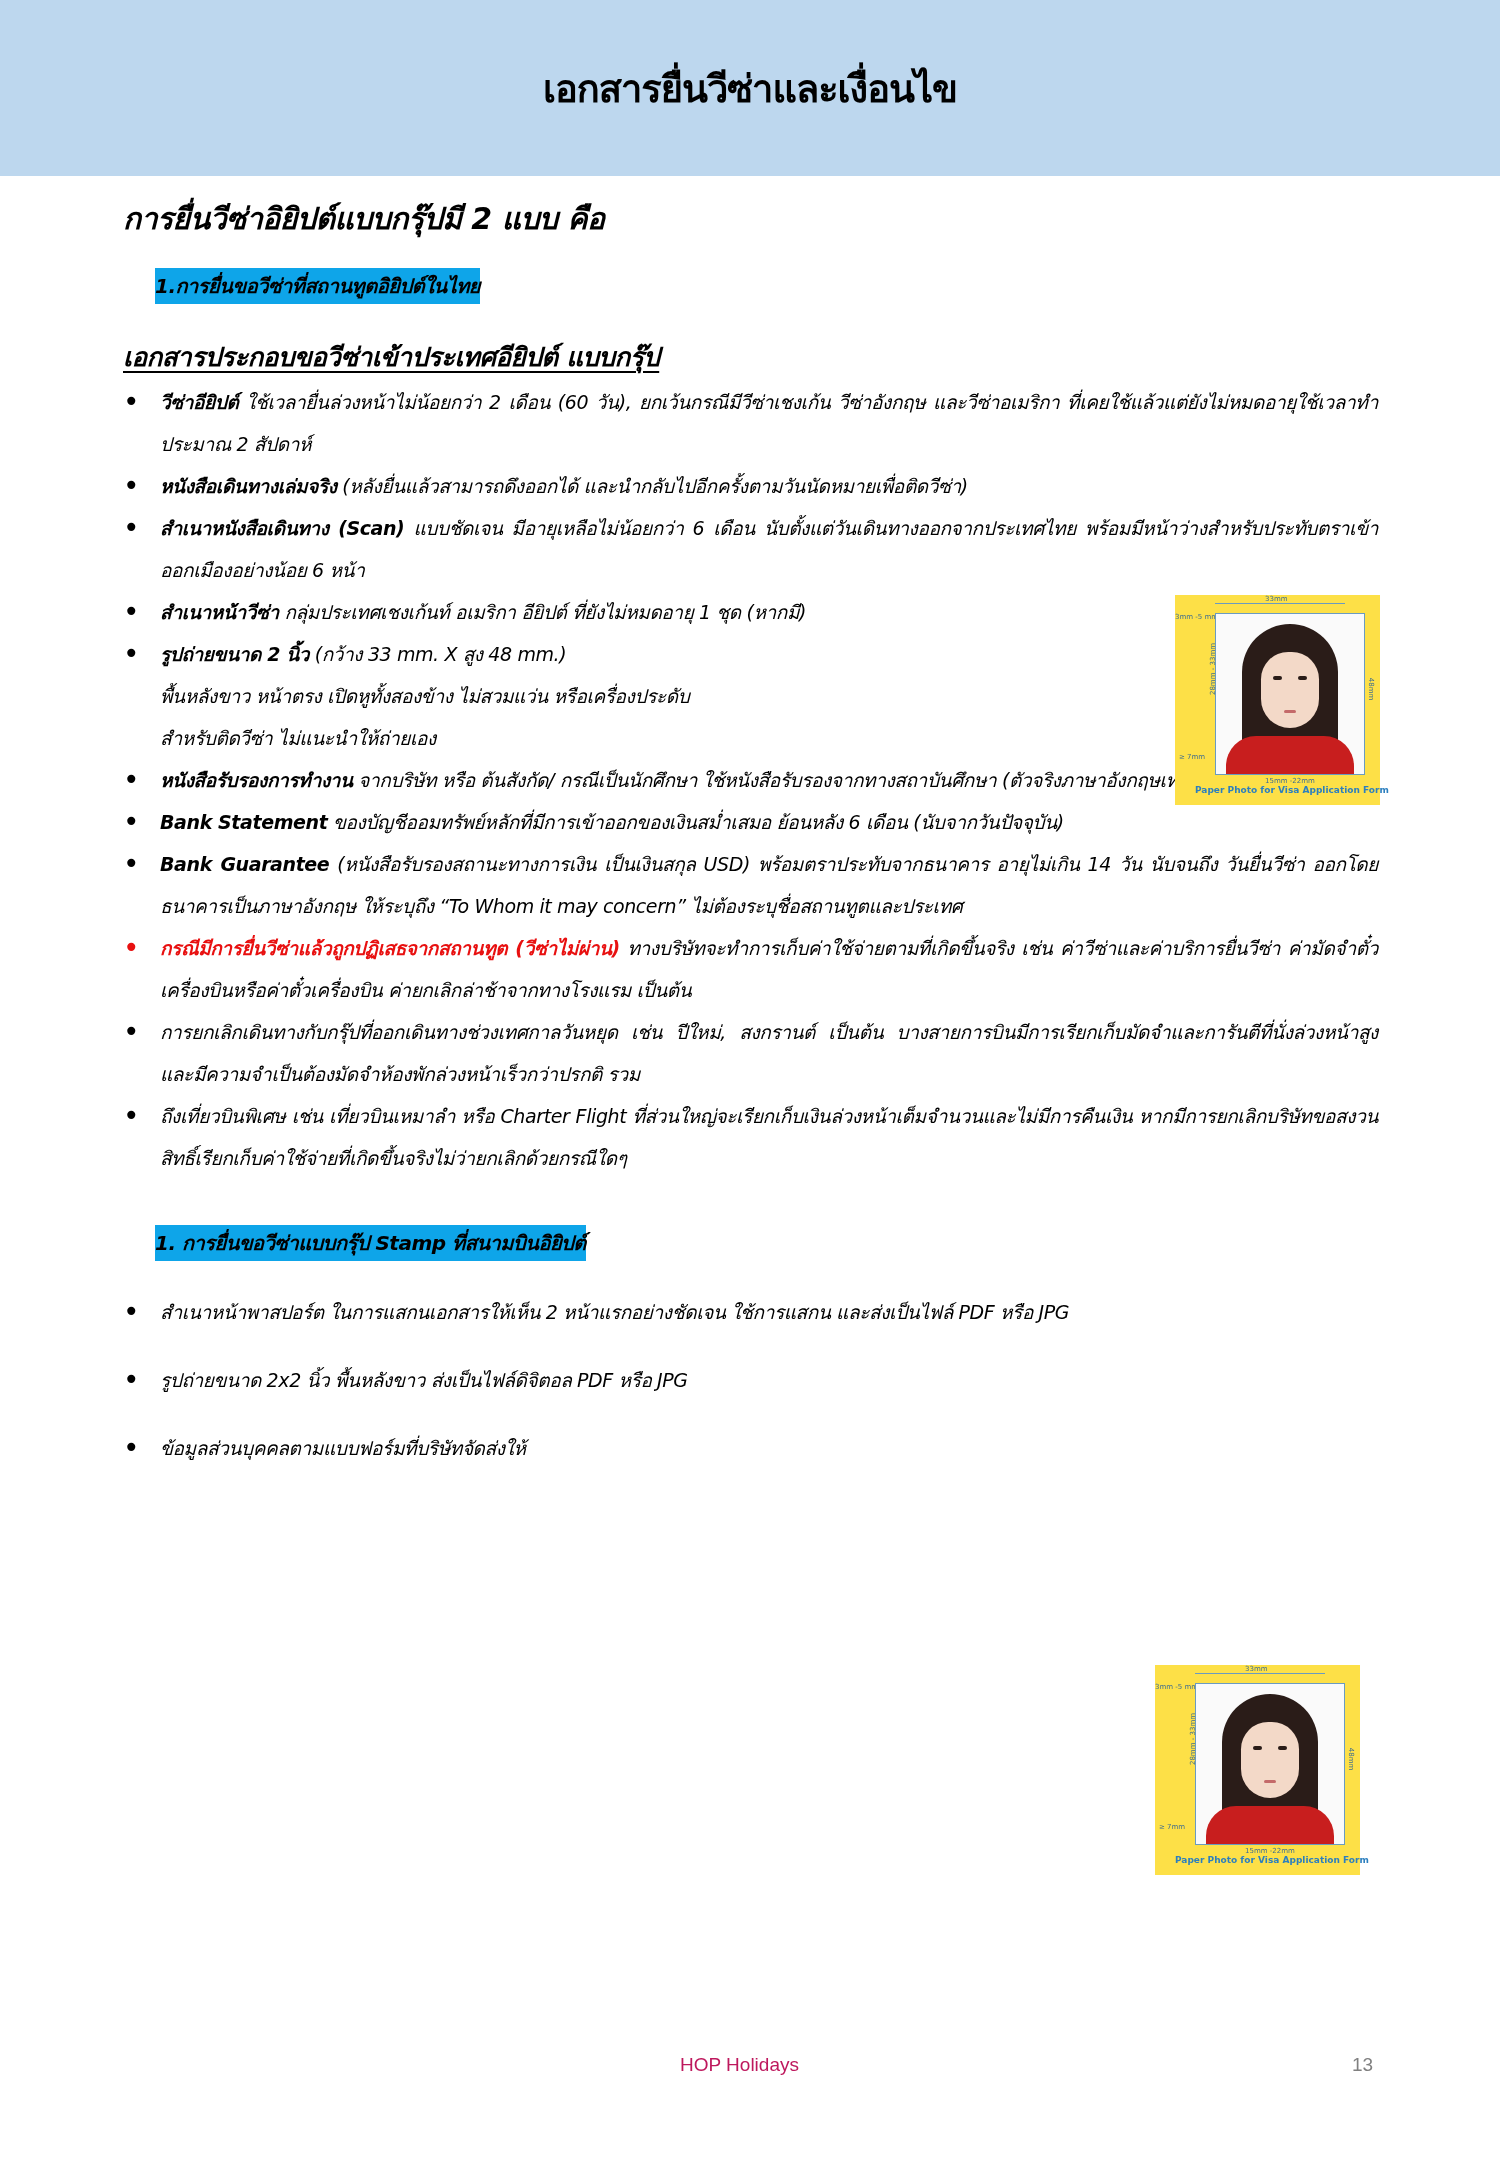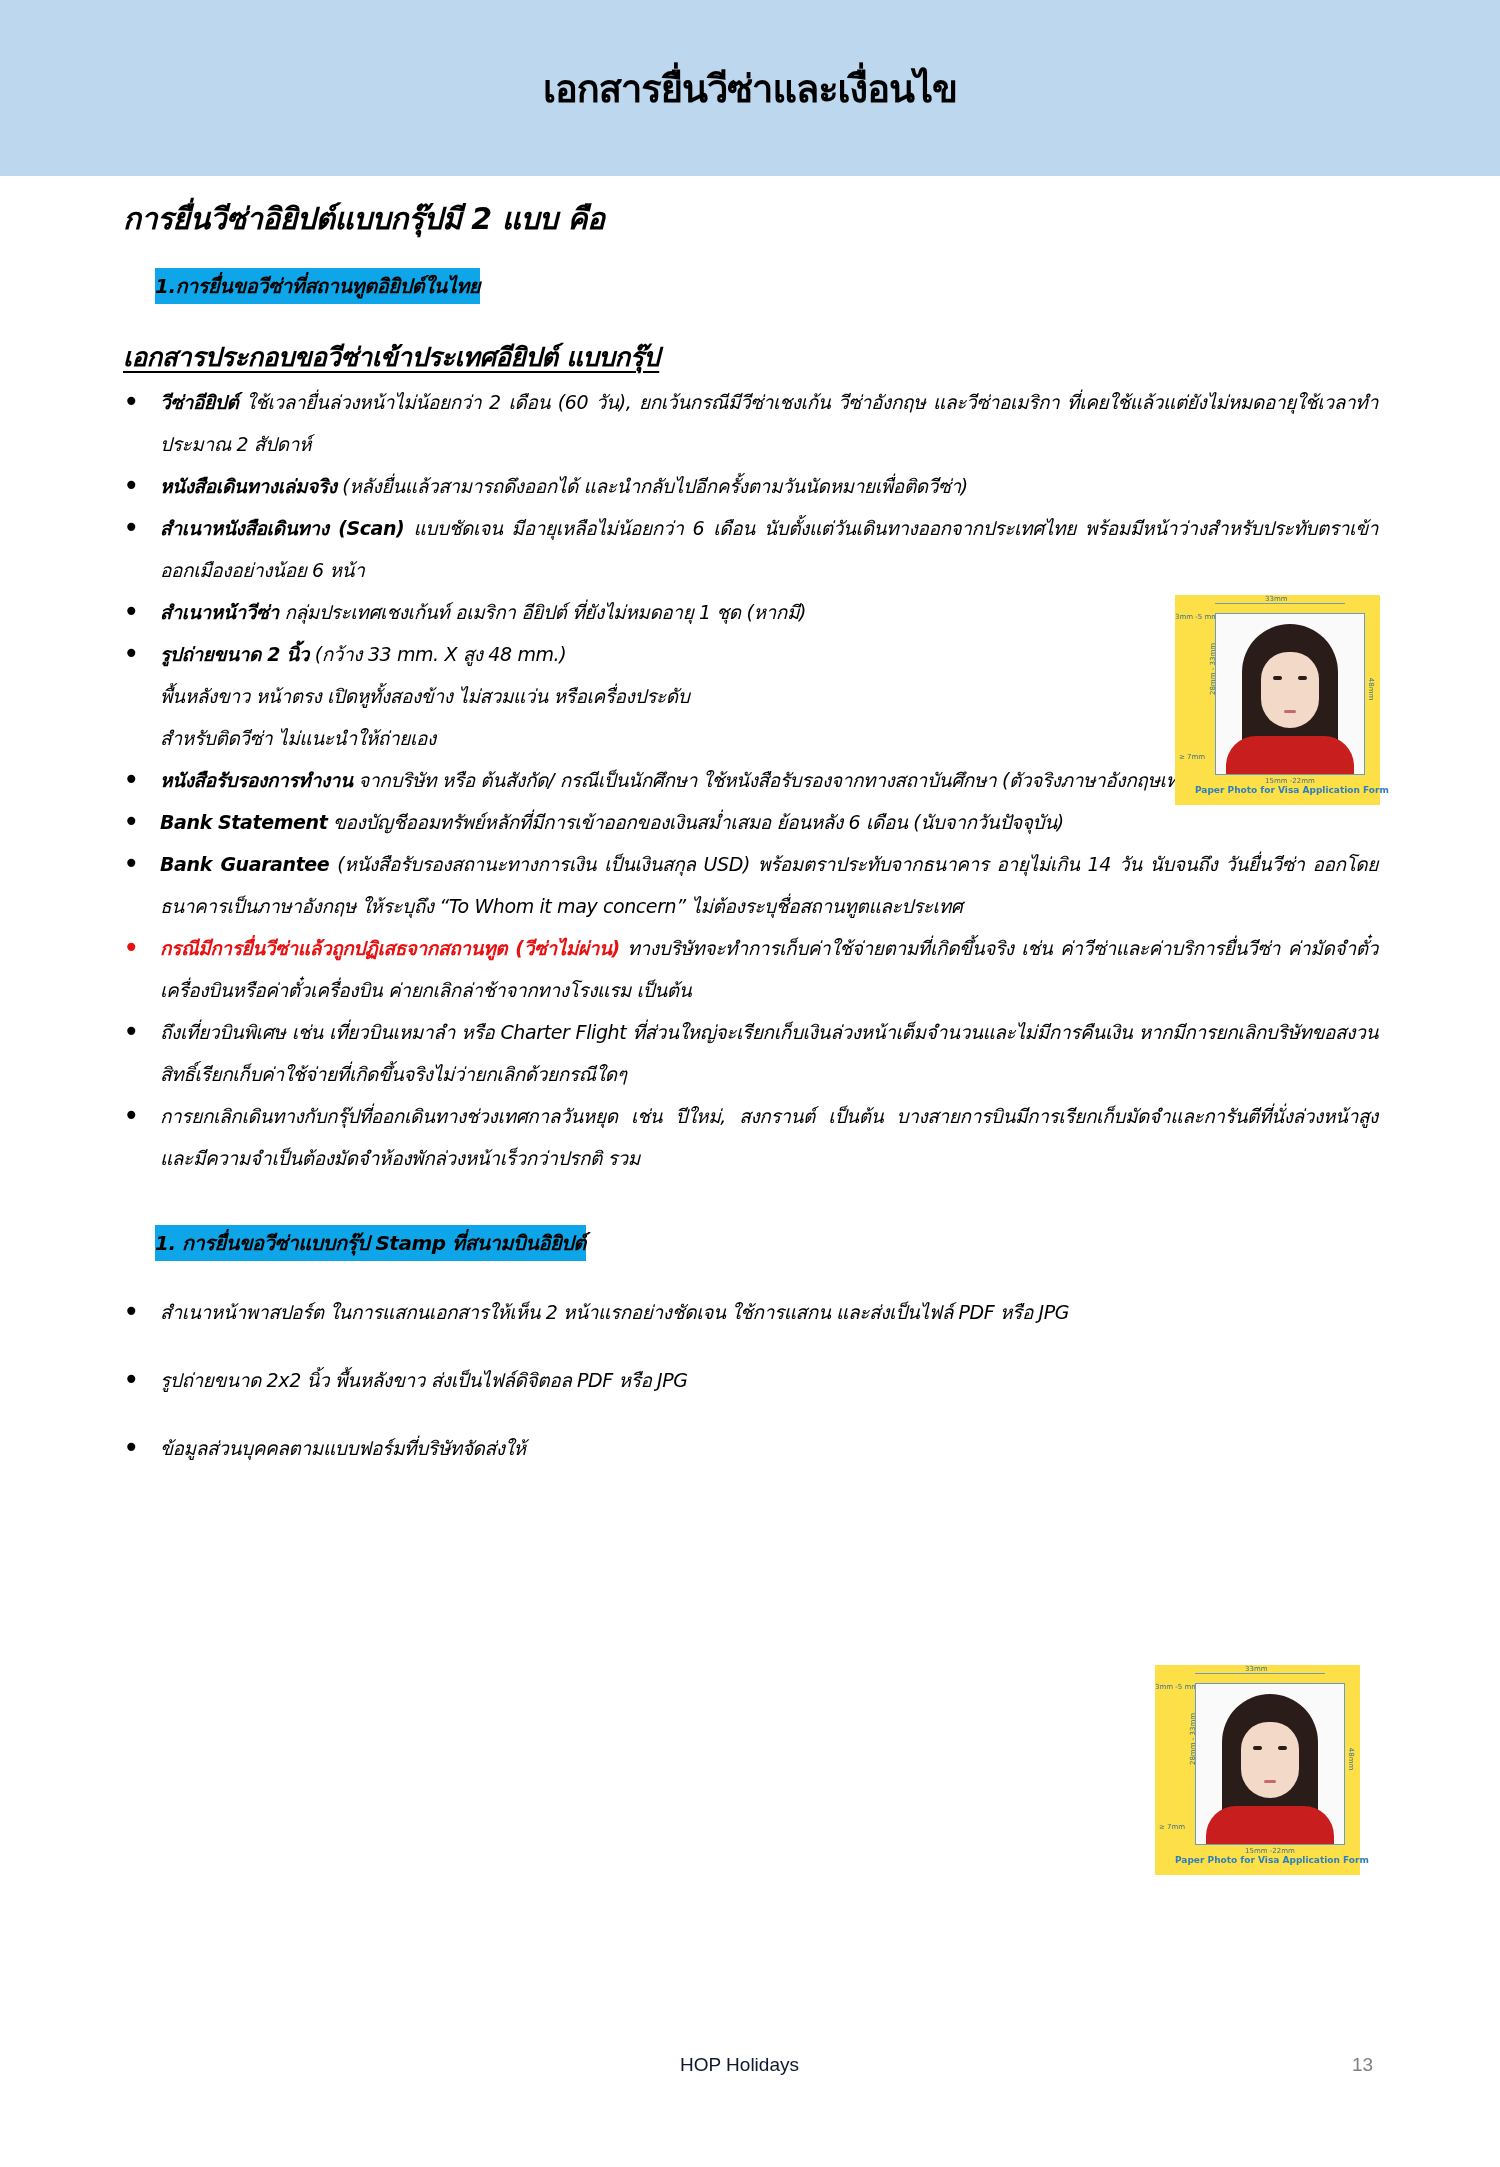--- a/index.html
+++ b/index.html
@@ -42,21 +42,21 @@
   .photo .frame { position: absolute; left: 22px; top: 18px; width: 148px; height: 160px; border: 1px solid #6a9bc0; background: #fafafa; overflow: hidden; }
   .photo .hair { position: absolute; left: 26px; top: 10px; width: 96px; height: 150px; background: #2a1c18; border-radius: 48px 48px 6px 6px; }
   .photo .face { position: absolute; left: 45px; top: 38px; width: 58px; height: 76px; background: #f3d9c8; border-radius: 30px 30px 32px 32px; }
   .photo .eye { position: absolute; top: 62px; width: 9px; height: 4px; background: #2a1c18; border-radius: 3px; }
   .photo .mouth { position: absolute; left: 68px; top: 96px; width: 12px; height: 3px; background: #c46a6a; border-radius: 2px; }
   .photo .shirt { position: absolute; left: 10px; top: 122px; width: 128px; height: 40px; background: #c81e1e; border-radius: 30px 30px 0 0; }
   .photo .dim { position: absolute; font-size: 7px; color: #3f6e8f; font-family: "DejaVu Sans", sans-serif; }
   .photo .caption { position: absolute; left: 20px; top: 190px; font-size: 9px; font-weight: bold; color: #2c7fbf; font-family: "DejaVu Sans", sans-serif; white-space: nowrap; }
   .photo .line-h { position: absolute; height: 1px; background: #6a9bc0; }
 
-  .footer-brand { position: absolute; left: 680px; top: 2054px; font-size: 19px; color: #0f172a; font-family: "Liberation Sans", sans-serif; }
+  .footer-brand { position: absolute; left: 680px; top: 2054px; font-size: 19px; color: #be185d; font-family: "Liberation Sans", sans-serif; }
   .footer-page { position: absolute; left: 1352px; top: 2054px; font-size: 19px; color: #808080; font-family: "Liberation Sans", sans-serif; }
 </style>
 </head>
 <body>
 
 <div class="header-band">
   <h1>เอกสารยื่นวีซ่าและเงื่อนไข</h1>
 </div>
 
 <div class="content">
@@ -75,22 +75,22 @@
       <li><span class="b">สำเนาหน้าวีซ่า</span><span> กลุ่มประเทศเชงเก้นท์ อเมริกา อียิปต์ ที่ยังไม่หมดอายุ 1 ชุด (หากมี)</span></li>
       <li>
         <span class="b">รูปถ่ายขนาด 2 นิ้ว</span><span> (กว้าง 33 mm. X สูง 48 mm.)</span><br>
         <span>พื้นหลังขาว หน้าตรง เปิดหูทั้งสองข้าง ไม่สวมแว่น หรือเครื่องประดับ</span><br>
         <span>สำหรับติดวีซ่า ไม่แนะนำให้ถ่ายเอง</span>
       </li>
       <li><span class="b">หนังสือรับรองการทำงาน</span><span> จากบริษัท หรือ ต้นสังกัด/ กรณีเป็นนักศึกษา ใช้หนังสือรับรองจากทางสถาบันศึกษา (ตัวจริงภาษาอังกฤษเท่านั้น)</span></li>
       <li><span class="b">Bank Statement</span><span> ของบัญชีออมทรัพย์หลักที่มีการเข้าออกของเงินสม่ำเสมอ ย้อนหลัง 6 เดือน (นับจากวันปัจจุบัน)</span></li>
       <li><span class="b">Bank Guarantee</span><span> (หนังสือรับรองสถานะทางการเงิน เป็นเงินสกุล USD) พร้อมตราประทับจากธนาคาร อายุไม่เกิน 14 วัน นับจนถึง วันยื่นวีซ่า ออกโดยธนาคารเป็นภาษาอังกฤษ ให้ระบุถึง “To Whom it may concern” ไม่ต้องระบุชื่อสถานทูตและประเทศ</span></li>
       <li class="red-bullet"><span class="red">กรณีมีการยื่นวีซ่าแล้วถูกปฏิเสธจากสถานทูต (วีซ่าไม่ผ่าน)</span><span> ทางบริษัทจะทำการเก็บค่าใช้จ่ายตามที่เกิดขึ้นจริง เช่น ค่าวีซ่าและค่าบริการยื่นวีซ่า ค่ามัดจำตั๋วเครื่องบินหรือค่าตั๋วเครื่องบิน ค่ายกเลิกล่าช้าจากทางโรงแรม เป็นต้น</span></li>
+      <li><span>การยกเลิกเดินทางกับกรุ๊ปที่ออกเดินทางช่วงเทศกาลวันหยุด เช่น ปีใหม่, สงกรานต์ เป็นต้น บางสายการบินมีการเรียกเก็บมัดจำและการันตีที่นั่งล่วงหน้าสูง    และมีความจำเป็นต้องมัดจำห้องพักล่วงหน้าเร็วกว่าปรกติ รวม</span></li>
       <li><span>ถึงเที่ยวบินพิเศษ เช่น เที่ยวบินเหมาลำ หรือ Charter Flight ที่ส่วนใหญ่จะเรียกเก็บเงินล่วงหน้าเต็มจำนวนและไม่มีการคืนเงิน    หากมีการยกเลิกบริษัทขอสงวนสิทธิ์เรียกเก็บค่าใช้จ่ายที่เกิดขึ้นจริงไม่ว่ายกเลิกด้วยกรณีใดๆ</span></li>
-      <li><span>การยกเลิกเดินทางกับกรุ๊ปที่ออกเดินทางช่วงเทศกาลวันหยุด เช่น ปีใหม่, สงกรานต์ เป็นต้น บางสายการบินมีการเรียกเก็บมัดจำและการันตีที่นั่งล่วงหน้าสูง    และมีความจำเป็นต้องมัดจำห้องพักล่วงหน้าเร็วกว่าปรกติ รวม</span></li>
     </ul>
   </div>
 
   <div class="section-2">
     <div class="section-2-label">
       <span class="hl">1. การยื่นขอวีซ่าแบบกรุ๊ป Stamp ที่สนามบินอิยิปต์</span>
     </div>
     <ul class="bullets list-2 narrow">
       <li>สำเนาหน้าพาสปอร์ต ในการแสกนเอกสารให้เห็น 2 หน้าแรกอย่างชัดเจน ใช้การแสกน และส่งเป็นไฟล์ PDF หรือ JPG</li>
       <li>รูปถ่ายขนาด 2x2 นิ้ว พื้นหลังขาว ส่งเป็นไฟล์ดิจิตอล PDF หรือ JPG</li>

